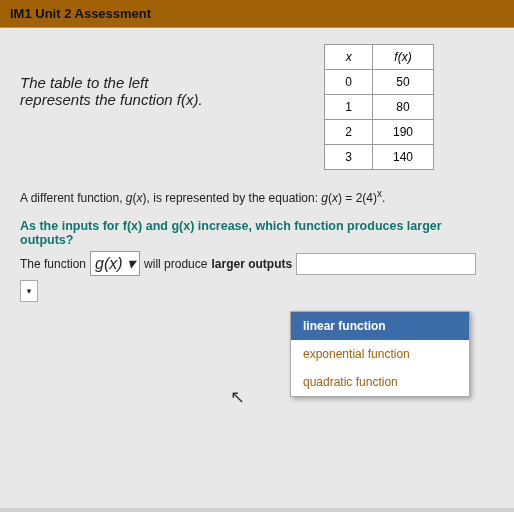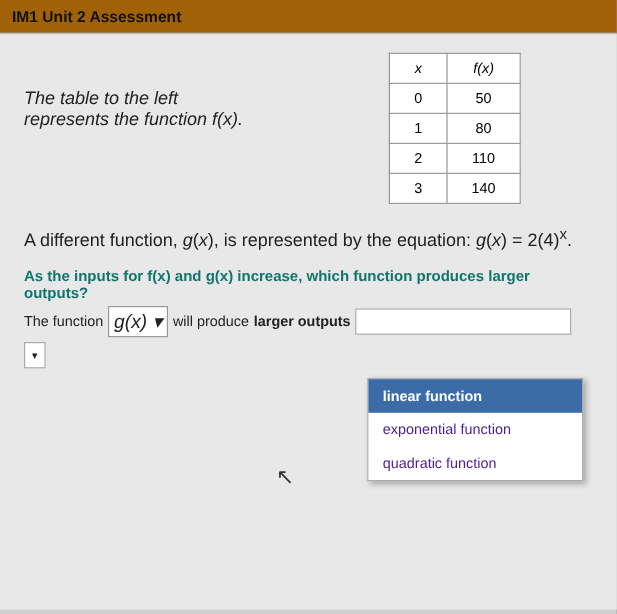--- a/index.html
+++ b/index.html
@@ -56,21 +56,21 @@
       text-align: center;
       font-size: 12px;
       background: #fff;
     }
     .data-table th {
       font-style: italic;
       font-weight: normal;
       background: #fff;
     }
     .equation-text {
-      font-size: 15px;
+      font-size: 12px;
       color: #222;
       margin-bottom: 14px;
     }
     .question-text {
       font-size: 12.5px;
       color: #0f766e;
       font-weight: bold;
       margin-bottom: 4px;
     }
     .answer-row {
@@ -106,32 +106,32 @@
       justify-content: center;
       font-size: 9px;
       cursor: pointer;
     }
     .answer-row strong {
       font-weight: bold;
     }
     .dropdown-menu {
       position: absolute;
       top: 60px;
-      right: 8px;
+      right: 24px;
       width: 180px;
       background: #fff;
       border: 1px solid #aaa;
       z-index: 10;
       box-shadow: 2px 2px 5px rgba(0,0,0,0.3);
     }
     .dropdown-menu .menu-item {
       padding: 7px 12px;
       font-size: 12px;
       cursor: pointer;
-      color: #4c1d95;
+      color: #a16207;
     }
     .dropdown-menu .menu-item.selected {
       background: #3b6ca8;
       color: #fff;
       font-weight: bold;
     }
     .cursor {
       position: absolute;
       bottom: 100px;
       left: 230px;
@@ -164,21 +164,21 @@
         <tr>
               <td>0</td>
               <td>50</td>
             </tr>
             <tr>
               <td>1</td>
               <td>80</td>
             </tr>
             <tr>
               <td>2</td>
-              <td>110</td>
+              <td>190</td>
             </tr>
             <tr>
               <td>3</td>
               <td>140</td>
             </tr>
           </tbody>
       </table>
     </div>
 
     <div class="equation-text">

